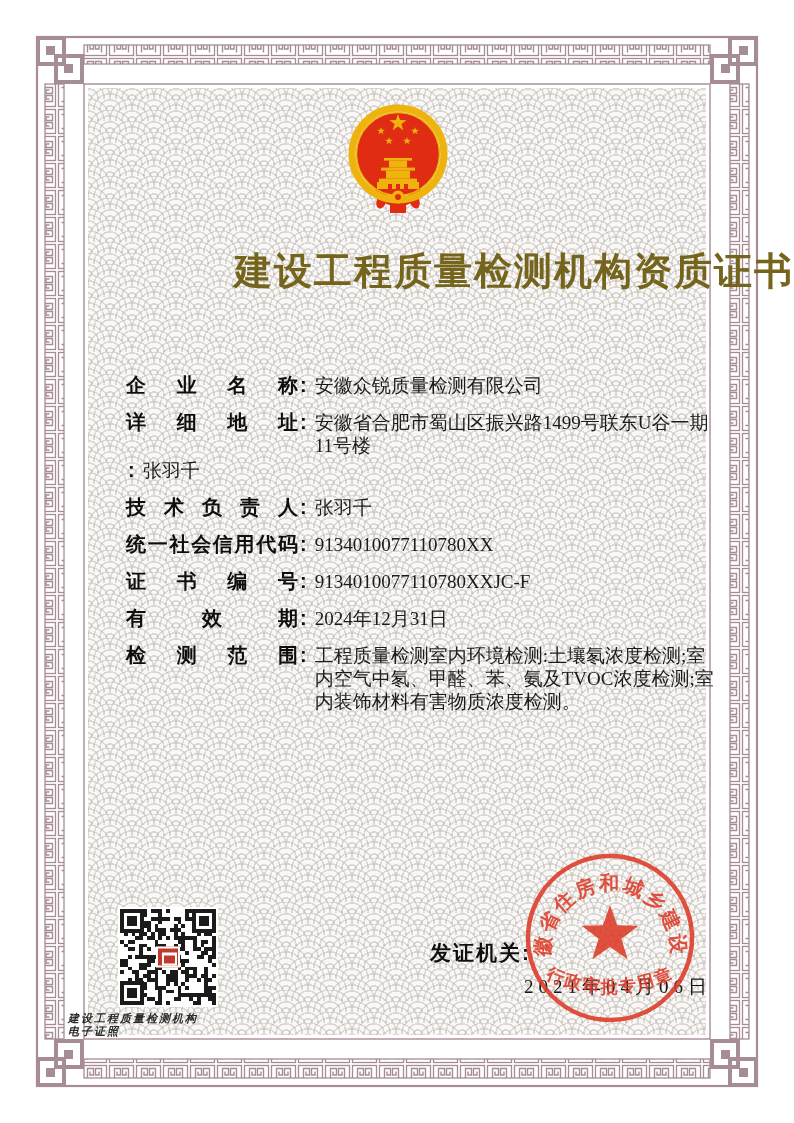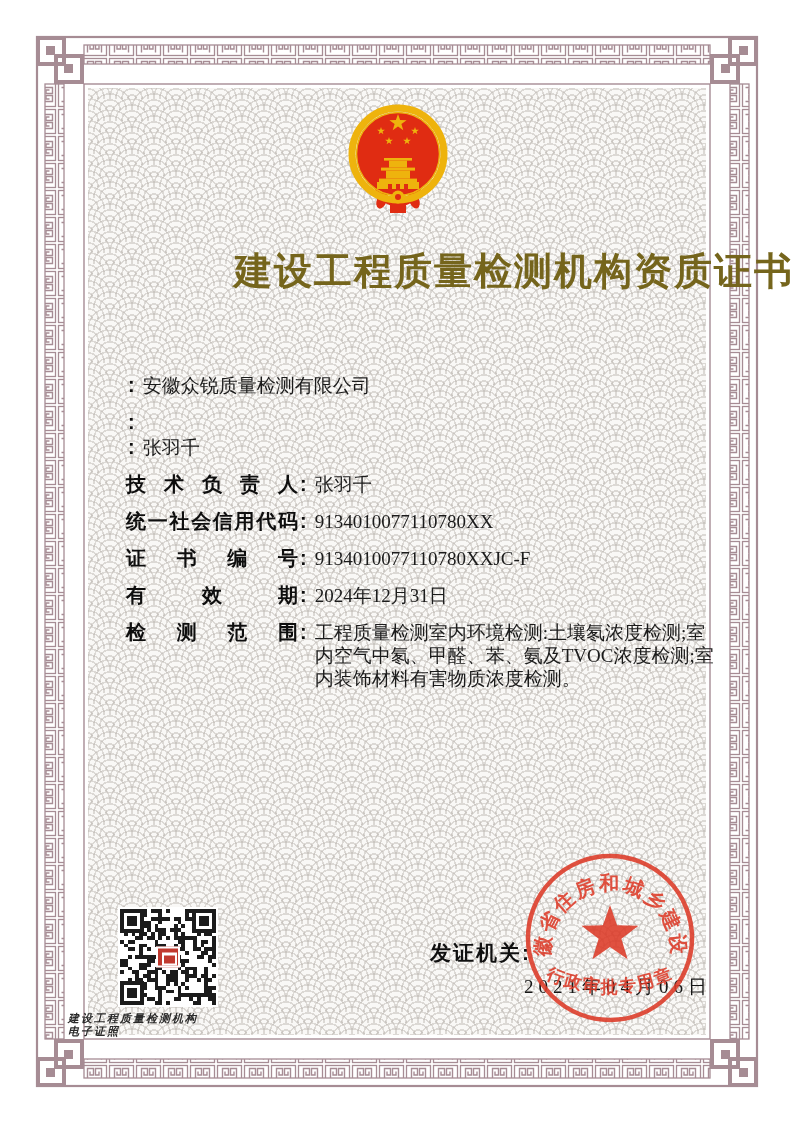--- a/index.html
+++ b/index.html
@@ -152,25 +152,28 @@
       <rect class="r" x="58" y="83" width="4" height="5"></rect>
     </g>
     <circle class="g" cx="52" cy="96" r="6.5"></circle>
     <circle class="r" cx="52" cy="96" r="3"></circle>
   </svg>
 
   <h1 class="title">建设工程质量检测机构资质证书</h1>
 
   <div class="fields">
     <div class="row">
+      <span class="flabel">企业名称</span>
         <span class="colon">:</span>
         <span class="fvalue">安徽众锐质量检测有限公司</span>
     </div>
     <div class="row address">
+      <span class="flabel">详细地址</span>
         <span class="colon">:</span>
+        <span class="fvalue">安徽省合肥市蜀山区振兴路1499号联东U谷一期11号楼</span>
     </div>
     <div class="row">
         <span class="colon">:</span>
         <span class="fvalue">张羽千</span>
     </div>
     <div class="row">
       <span class="flabel">技术负责人</span>
         <span class="colon">:</span>
         <span class="fvalue">张羽千</span>
     </div>

